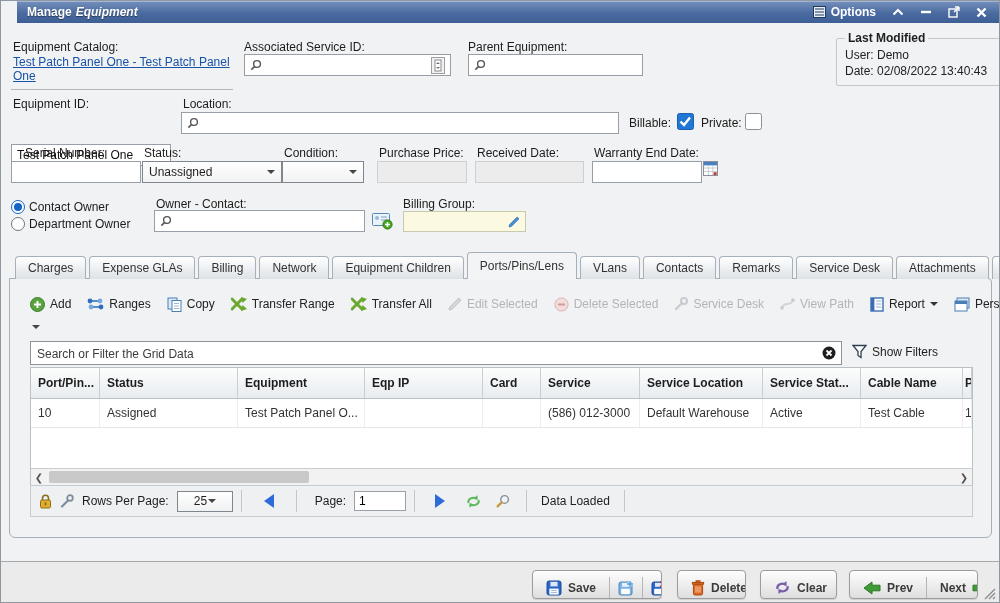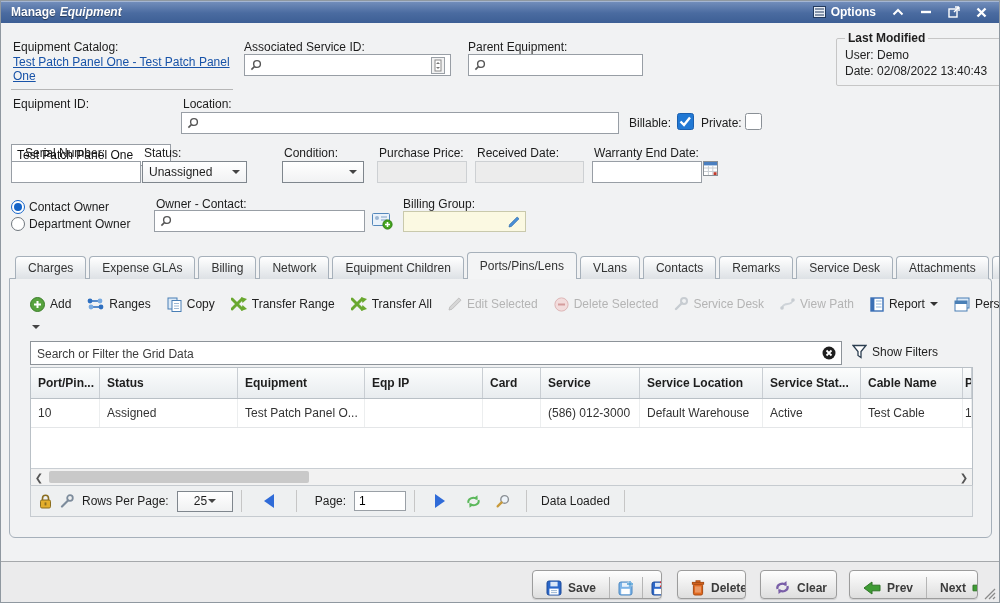--- a/index.html
+++ b/index.html
@@ -6,21 +6,21 @@
   .window{
     position:relative;width:1000px;height:603px;
     background:#f1f2f3;
     font-family:"Liberation Sans", sans-serif;
     font-size:12px;color:#1e1e1e;
     box-sizing:border-box;border:1px solid #8f98a0;
     overflow:hidden;
   }
   
   .titlebar{
-    position:absolute;top:0;left:0;right:0;height:22px;
+    position:absolute;top:0;left:16px;right:0;height:22px;
     background:linear-gradient(#7590bd,#4a6ba0 55%,#3d5f95);
     display:flex;align-items:center;
     color:#fff;font-weight:bold;
     box-shadow:inset 0 1px 0 rgba(255,255,255,.35);
   }
   .titlebar .title{margin-left:10px;text-shadow:0 1px 1px rgba(0,0,0,.45);}
   .titlebar .title em{font-style:italic;margin-left:4px;}
   .tb-right{margin-left:auto;display:flex;align-items:center;gap:16px;margin-right:12px;}
   .tb-btn{display:flex;align-items:center;gap:5px;cursor:default;}
   .tb-ico{display:block;}
@@ -211,21 +211,21 @@
 
   <div class="lbl" style="left:700px;top:115px;">Private:</div>
   <svg class="cb" style="left:744px;top:112px;" width="17" height="17" viewBox="0 0 17 17">
       <rect x="0.5" y="0.5" width="16" height="16" rx="2" fill="#fff" stroke="#8a9096"></rect>
     </svg>
 
   <div class="lbl" style="left:24px;top:145px;">Serial Number:</div>
   <input class="inp" style="left: 10px; top: 160px; width: 130px;">
 
   <div class="lbl" style="left:143px;top:145px;">Status:</div>
-  <div class="dd" style="left:141px;top:160px;width:105px;">
+  <div class="dd" style="left:141px;top:160px;width:140px;">
     <span>Unassigned</span>
       <span class="caret"></span>
   </div>
 
   <div class="lbl" style="left:283px;top:145px;">Condition:</div>
   <div class="dd" style="left:281px;top:160px;width:82px;">
     <span></span>
       <span class="caret"></span>
   </div>
 

